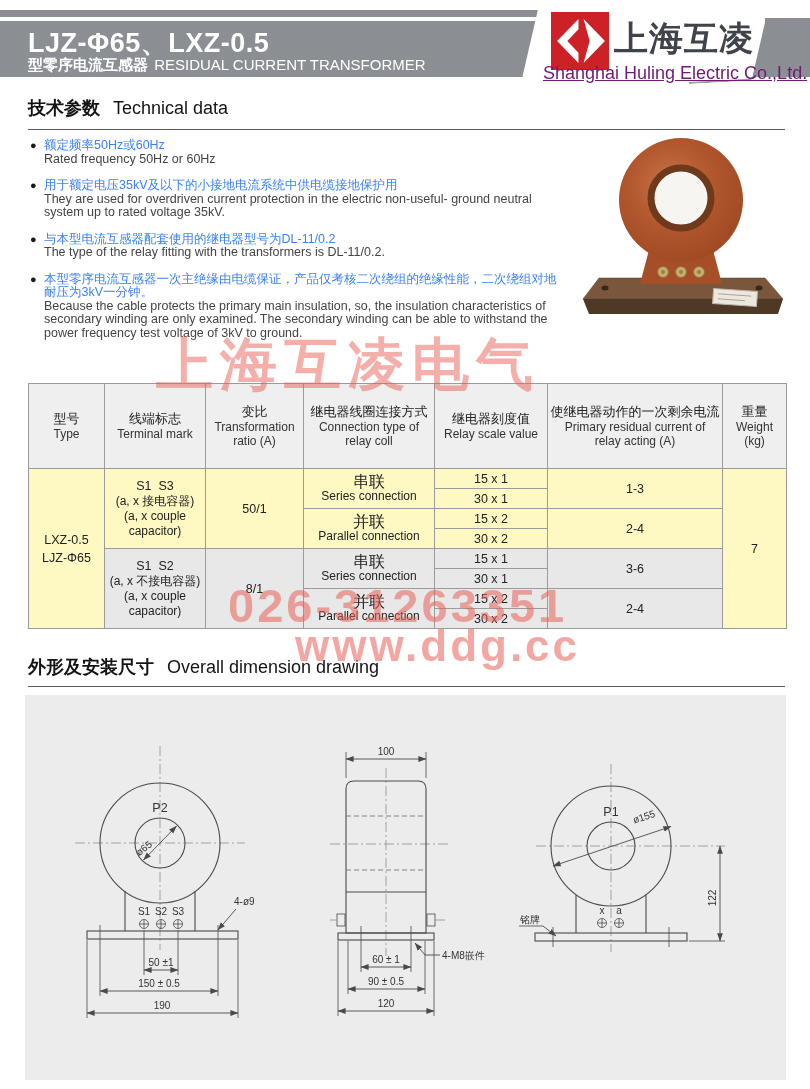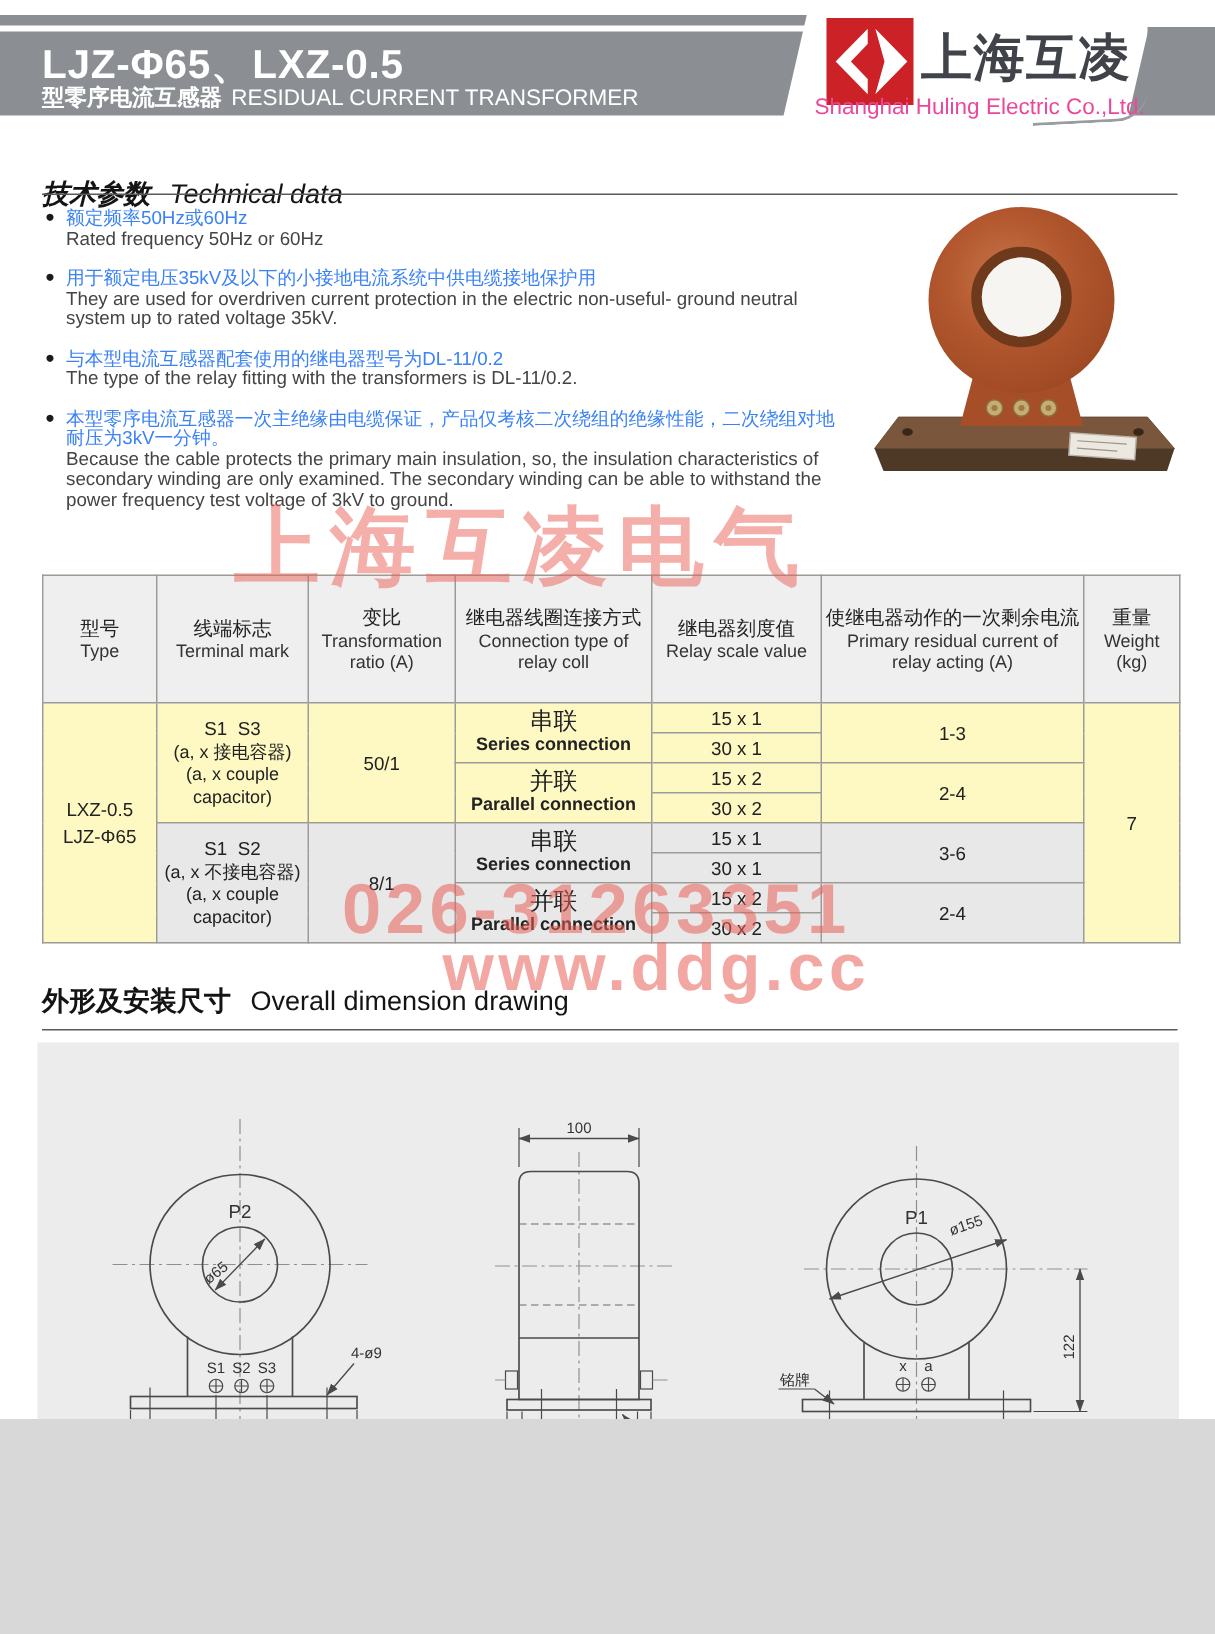--- a/index.html
+++ b/index.html
@@ -1,32 +1,32 @@
 <!DOCTYPE html>
 <html><head>
 <meta charset="utf-8">
 <style>
   html,body{margin:0;padding:0;background:#d8d8d8;}
-  #page{position:relative;width:810px;height:946px;background:#fff;margin:0 auto;overflow:hidden;
+  #page{position:relative;width:810px;height:1089px;background:#fff;margin:0 auto;overflow:hidden;
         font-family:"Liberation Sans","DejaVu Sans",sans-serif;color:#2e2e2e;}
   .abs{position:absolute;}
 
   
   .hdr-strip{left:0;top:10px;width:548px;height:7px;background:#8b8f94;z-index:1;}
   .hdr-band{left:0;top:21px;width:810px;height:56px;background:#8b8f94;z-index:1;}
   .hdr-title{left:28px;top:25px;color:#fff;font-size:27px;font-weight:bold;letter-spacing:.5px;z-index:2;}
   .hdr-sub{left:28px;top:56px;color:#fff;font-size:15px;z-index:2;}
   .hdr-sub .cn{font-weight:bold;margin-right:2px;}
   .logo-panel{left:530px;top:0;width:230px;height:88px;background:#fff;transform:skewX(-13deg);z-index:2;}
   .hdr-notch{right:0;top:18px;width:45px;height:56px;background:#8b8f94;border-bottom-left-radius:16px;z-index:3;}
   .hdr-swoosh{left:688px;top:60px;width:78px;height:20px;border-bottom:2px solid #999da1;
               border-bottom-right-radius:22px;transform:rotate(-3deg);z-index:3;}
   .logo-mark{left:551px;top:12px;width:58px;height:58px;background:#cc2127;z-index:4;}
   .logo-cn{left:614px;top:16px;font-size:34px;font-weight:bold;color:#40444a;letter-spacing:1px;z-index:4;}
-  .logo-en{left:543px;top:63px;font-size:15px;color:#ec4899;z-index:4;}
+  .logo-en{left:543px;top:63px;font-size:18px;color:#701a75;z-index:4;text-decoration:underline;}
 
   
   .sec-title{font-size:18px;color:#141414;z-index:5;}
   .sec-title .cn{font-weight:bold;margin-right:8px;}
   .rule{border-top:1px solid #5a5a5a;height:0;z-index:5;}
 
   
   .bullets{left:30px;top:139px;width:527px;z-index:5;}
   .bullet{display:flex;margin-bottom:13px;font-size:12.5px;line-height:13.5px;}
   .bullet .dot{width:14px;flex:0 0 14px;color:#1a1a1a;font-size:11px;line-height:13.5px;}
@@ -45,21 +45,21 @@
   th,td{border:1px solid #9b9b9b;text-align:center;vertical-align:middle;padding:0;}
   th{background:#efefef;font-weight:normal;height:84px;}
   .hcn{font-size:13px;color:#222;line-height:16px;}
   .hen{font-size:12px;color:#333;line-height:14px;padding:0 2px;}
   tbody tr{height:20px;}
   td{font-size:12.5px;color:#222;}
   .c-type div{line-height:18px;}
   .tl{white-space:pre-wrap;line-height:16px;}
   .tdesc{font-size:12px;line-height:15px;}
   .ccn{font-size:16px;line-height:15px;text-align:center;}
-  .cen{font-size:12px;line-height:14px;font-weight:bold;}
+  .cen{font-size:12px;line-height:14px;}
   .sh{background:#e8e8e8;}
 
   
   .panel{left:25px;top:695px;width:761px;height:385px;background:#ececec;z-index:4;}
   .dwg{position:absolute;z-index:6;}
   .svg1{left:50px;top:738px;}
   .svg2{left:330px;top:738px;}
   .svg3{left:518px;top:750px;}
   .ln{fill:none;stroke:#4a4a4a;stroke-width:1.1;}
   .thin{fill:none;stroke:#4a4a4a;stroke-width:0.8;}
@@ -87,21 +87,21 @@
   </div>
   <div class="abs logo-mark">
     <svg width="58" height="58" viewBox="0 0 57 57">
       <polygon points="27,7 6,28.5 27,50 27,40 16,28.5 27,17" fill="#ffffff"></polygon>
       <polygon points="32,7 53,28.5 32,50 38,28.5" fill="#ffffff"></polygon>
     </svg>
   </div>
   <div class="abs logo-cn">上海互凌</div>
   <div class="abs logo-en">Shanghai Huling Electric Co.,Ltd.</div>
 
-  <div class="abs sec-title" style="left:28px;top:117px;font-style:italic;">
+  <div class="abs sec-title" style="left:28px;top:96px;">
     <span class="cn">技术参数</span>
     <span class="en">Technical data</span>
   </div>
   <div class="abs rule" style="left:28px;top:129px;width:757px;"></div>
 
   <div class="abs bullets">
     <div class="bullet">
       <span class="dot">●</span>
       <div class="btxt">
         <div class="cn">额定频率50Hz或60Hz</div>

